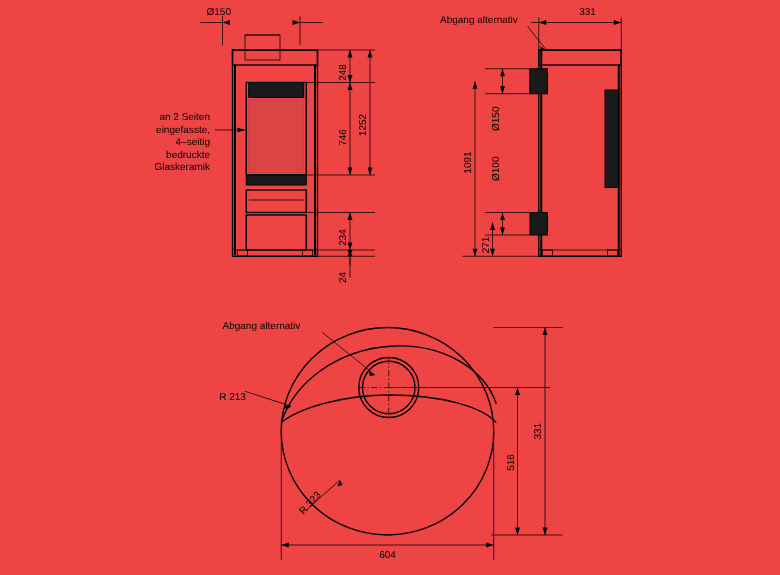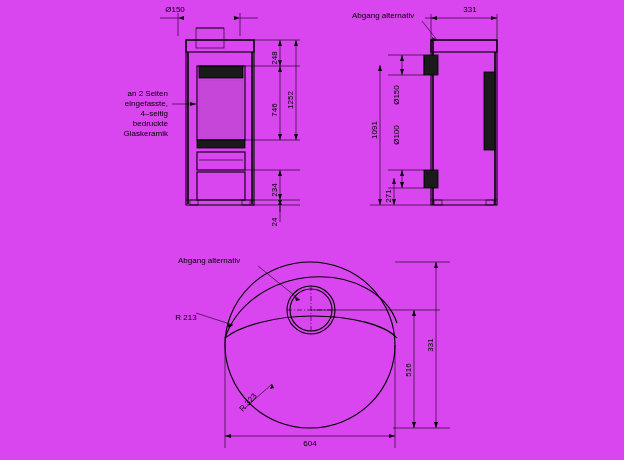--- a/index.html
+++ b/index.html
@@ -10,21 +10,21 @@
   body {
     width: 624px;
     height: 460px;
     font-family: "Liberation Sans", sans-serif;
     overflow: hidden;
   }
   #sheet {
     position: relative;
     width: 624px;
     height: 460px;
-    background: #d946ef;
+    background: #ef4444;
   }
   svg#drawing {
     position: absolute;
     left: 0;
     top: 0;
     width: 624px;
     height: 460px;
   }
   text {
     font-family: "Liberation Sans", sans-serif;

